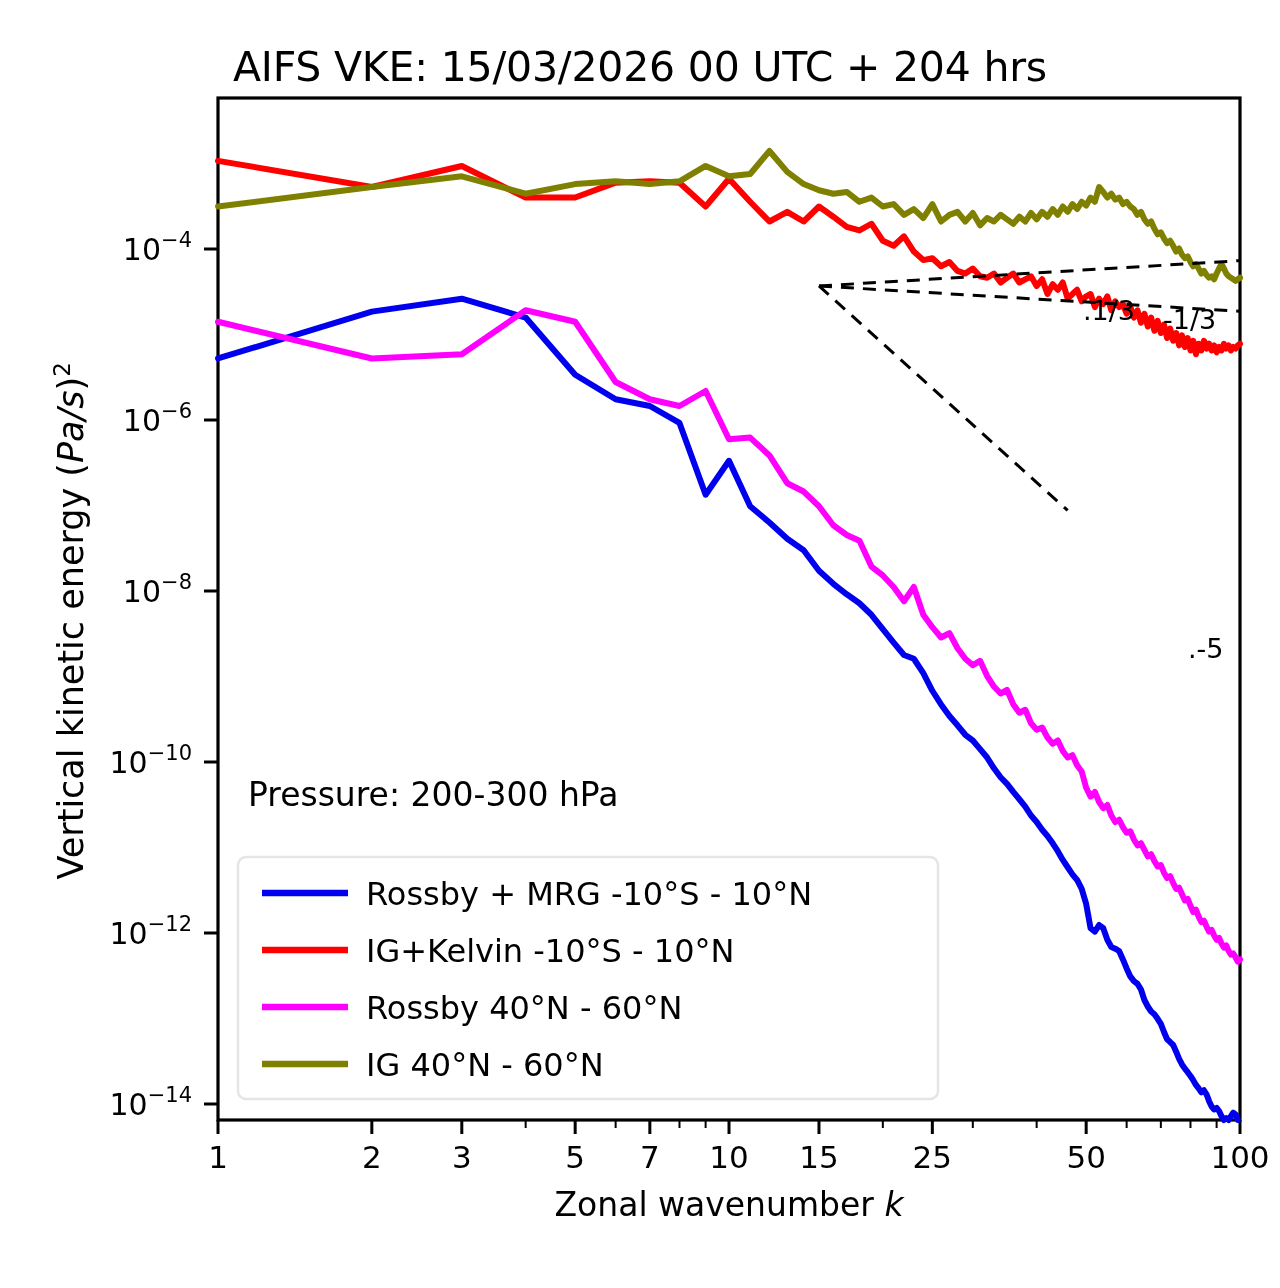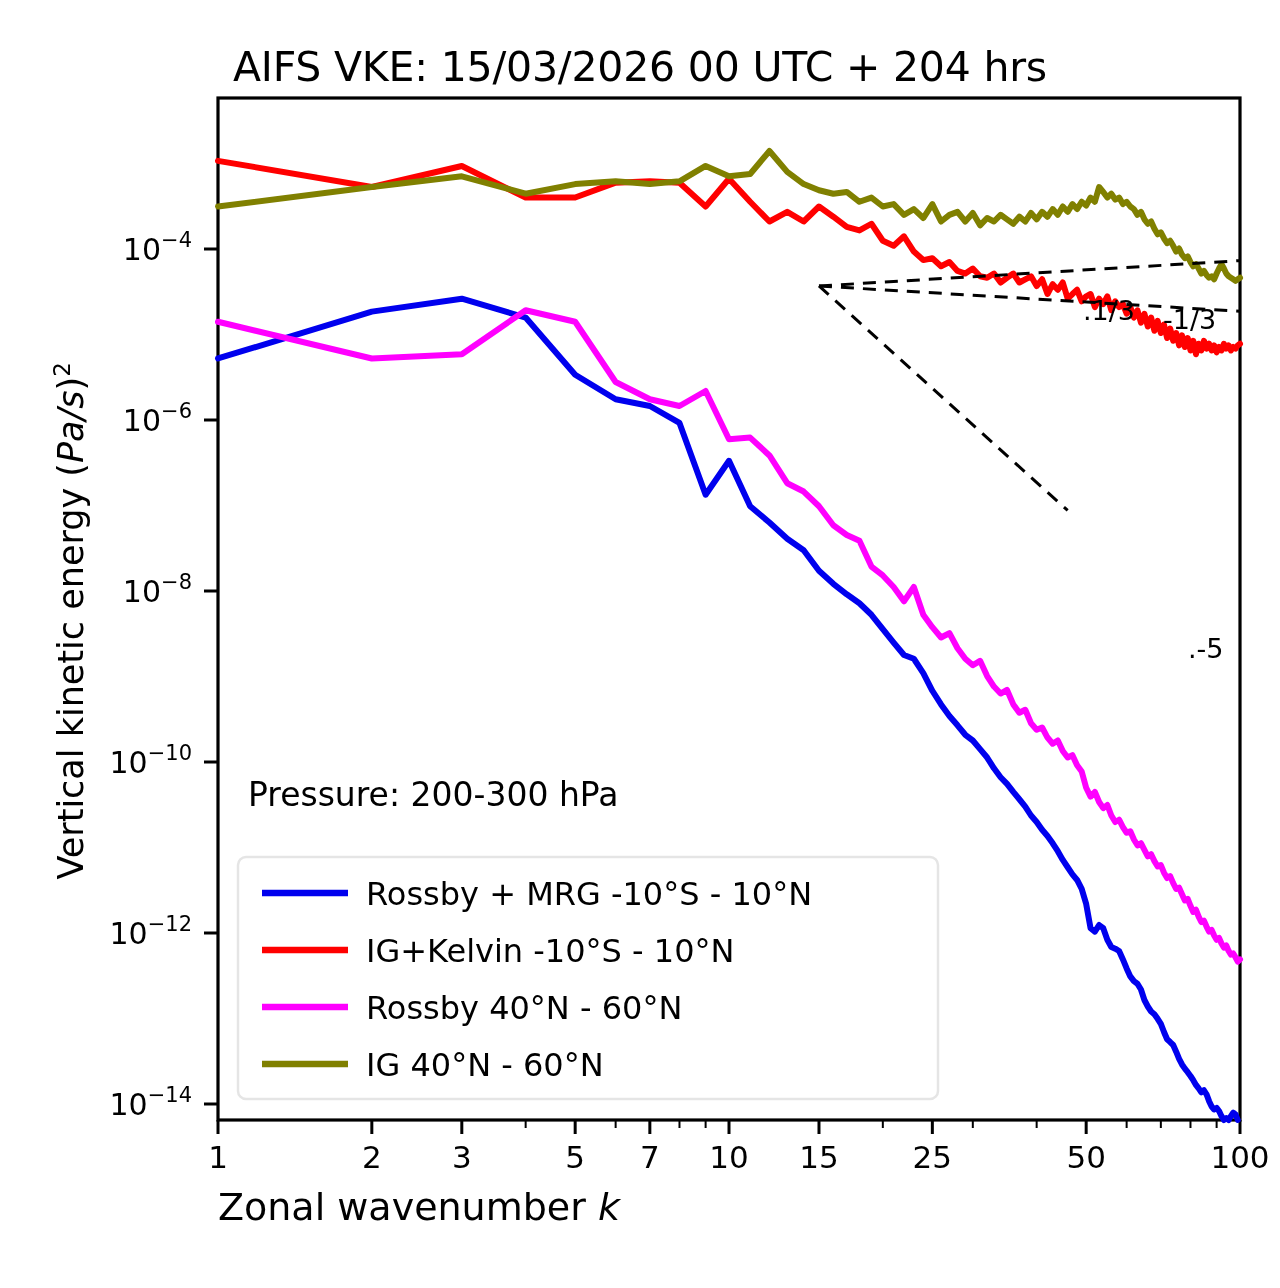--- a/index.html
+++ b/index.html
@@ -7,22 +7,22 @@
        font-family:"DejaVu Sans","Liberation Sans",sans-serif;color:#000;}
   #figure{position:relative;width:1280px;height:1288px;background:#fff;}
   #chart-title{position:absolute;left:0;top:44px;width:1280px;text-align:center;
        font-size:41px;line-height:46px;letter-spacing:-0.2px;}
   #ylabel-wrap{position:absolute;left:0;top:0;width:96px;height:1288px;}
   #ylabel{position:absolute;left:-380px;top:600px;width:900px;text-align:center;
        transform:rotate(-90deg);transform-origin:center center;
        font-size:35px;white-space:nowrap;}
   #ylabel .it{font-style:italic;}
   #ylabel .sup{font-size:23px;vertical-align:super;}
-  #xlabel{position:absolute;left:218px;top:1185px;width:1022px;text-align:left;
-       font-size:38px;}
+  #xlabel{position:absolute;left:218px;top:1185px;width:1022px;text-align:center;
+       font-size:33px;}
   #xlabel .it{font-style:italic;}
   svg{position:absolute;left:0;top:0;}
   .ytick-label{font-size:30px;fill:#000;font-family:"DejaVu Sans","Liberation Sans",sans-serif;}
   .ytick-exp{font-size:21px;}
   .xtick-label{font-size:31px;fill:#000;text-anchor:middle;
        font-family:"DejaVu Sans","Liberation Sans",sans-serif;}
   .annot{font-size:27px;fill:#000;font-family:"DejaVu Sans","Liberation Sans",sans-serif;}
   .press{font-size:33px;fill:#000;font-family:"DejaVu Sans","Liberation Sans",sans-serif;}
   .legend-text{font-size:32px;fill:#000;font-family:"DejaVu Sans","Liberation Sans",sans-serif;}
   .spine{fill:none;stroke:#000;stroke-width:3.2;}

